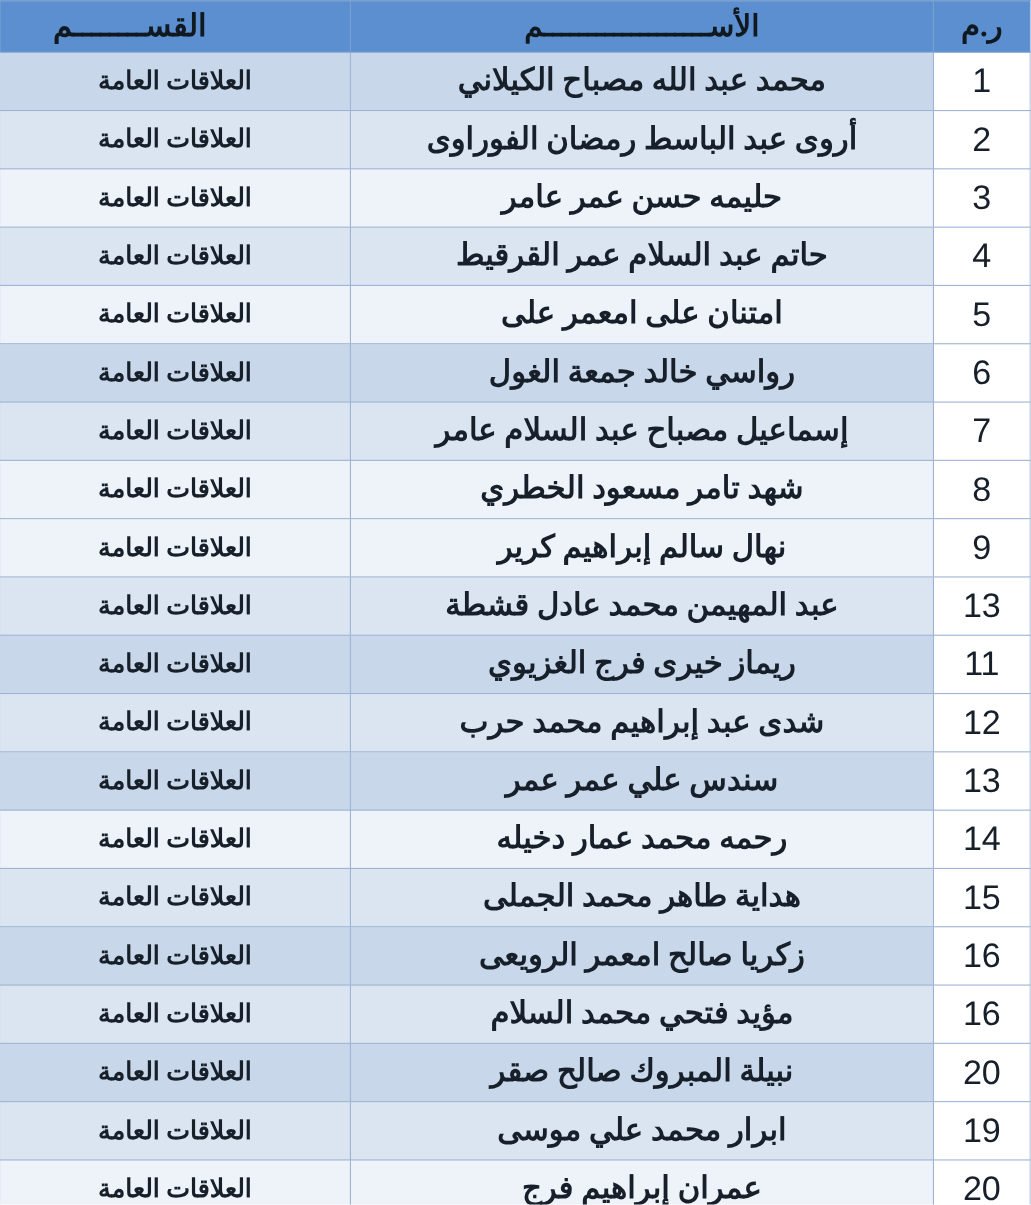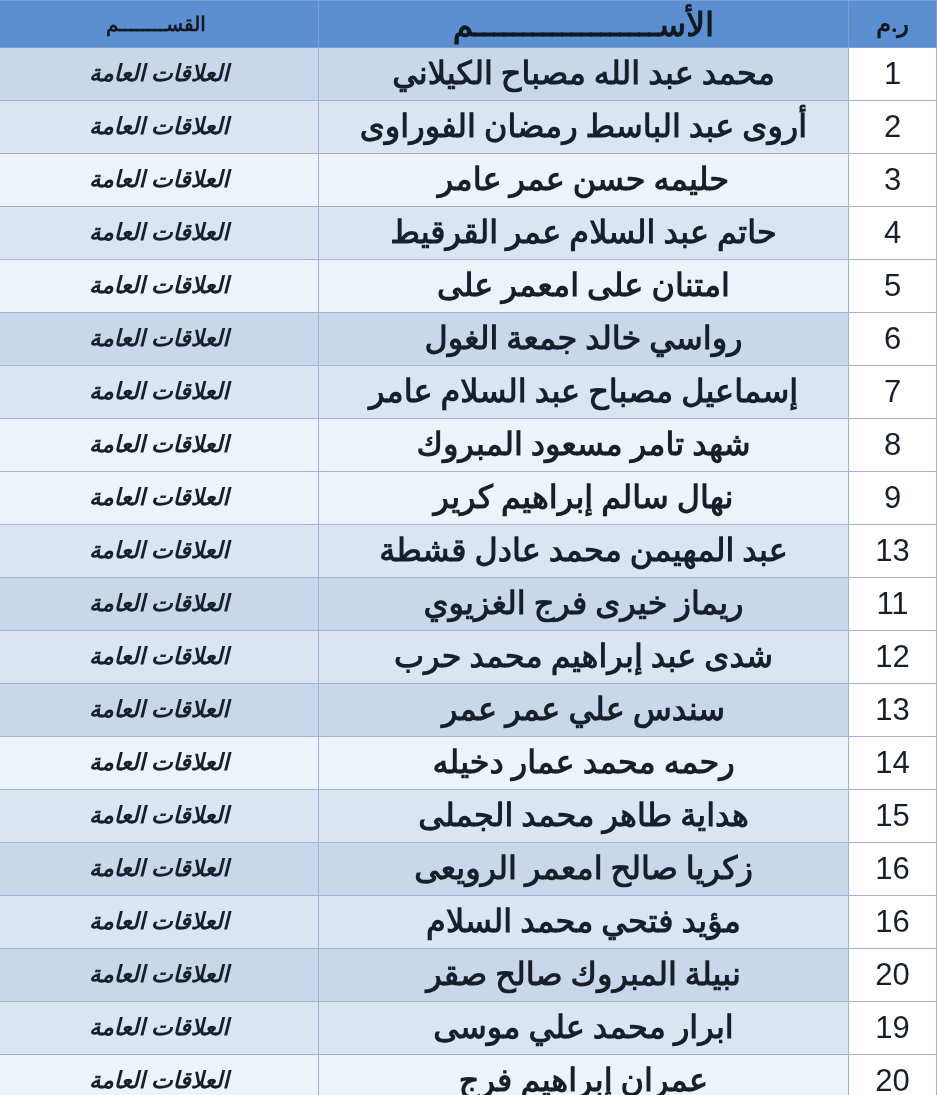--- a/index.html
+++ b/index.html
@@ -40,50 +40,50 @@
   thead tr.head-row th {
     background: #5b8fd0;
     color: #101820;
     height: 46px;
     font-size: 27px;
     border: 1px solid #7ba0cf;
     white-space: nowrap;
     overflow: hidden;
   }
   thead tr.head-row th.h-num {
-    font-size: 24px;
+    font-size: 28px;
   }
   thead tr.head-row th.h-name {
-    font-size: 33px;
+    font-size: 27px;
   }
   thead tr.head-row th.h-dept {
-    font-size: 20px;
-    text-align: center;
+    font-size: 28px;
+    text-align: left;
     padding-right: 6px;
+    padding-left: 48px;
   }
 
   tbody td {
     height: 52px;
     line-height: 1.1;
   }
   tbody td.num {
     font-size: 31px;
     font-family: "Liberation Sans", sans-serif;
     font-weight: normal;
     background: #ffffff;
     border-right: 1px solid #9fb4d4;
   }
   tbody td.name {
-    font-size: 32px;
+    font-size: 28px;
     padding: 0 14px;
   }
   tbody td.dept {
     font-size: 23px;
     padding: 0 14px;
-    font-style: italic;
   }
   
   tbody tr.band-a td.name, tbody tr.band-a td.dept { background: #c8d7ea; }
   tbody tr.band-b td.name, tbody tr.band-b td.dept { background: #dbe5f1; }
   tbody tr.band-c td.name, tbody tr.band-c td.dept { background: #eef3f9; }
 
   tbody tr td.num { background: #ffffff; }
 </style>
 </head>
 <body>
@@ -133,21 +133,21 @@
         <td class="name">رواسي خالد جمعة الغول</td>
         <td class="dept">العلاقات العامة</td>
       </tr>
       <tr class="band-b">
         <td class="num">7</td>
         <td class="name">إسماعيل مصباح عبد السلام عامر</td>
         <td class="dept">العلاقات العامة</td>
       </tr>
       <tr class="band-c">
         <td class="num">8</td>
-        <td class="name">شهد تامر مسعود المبروك</td>
+        <td class="name">شهد تامر مسعود الخطري</td>
         <td class="dept">العلاقات العامة</td>
       </tr>
       <tr class="band-c">
         <td class="num">9</td>
         <td class="name">نهال سالم إبراهيم كرير</td>
         <td class="dept">العلاقات العامة</td>
       </tr>
       <tr class="band-b">
         <td class="num">13</td>
         <td class="name">عبد المهيمن محمد عادل قشطة</td>

